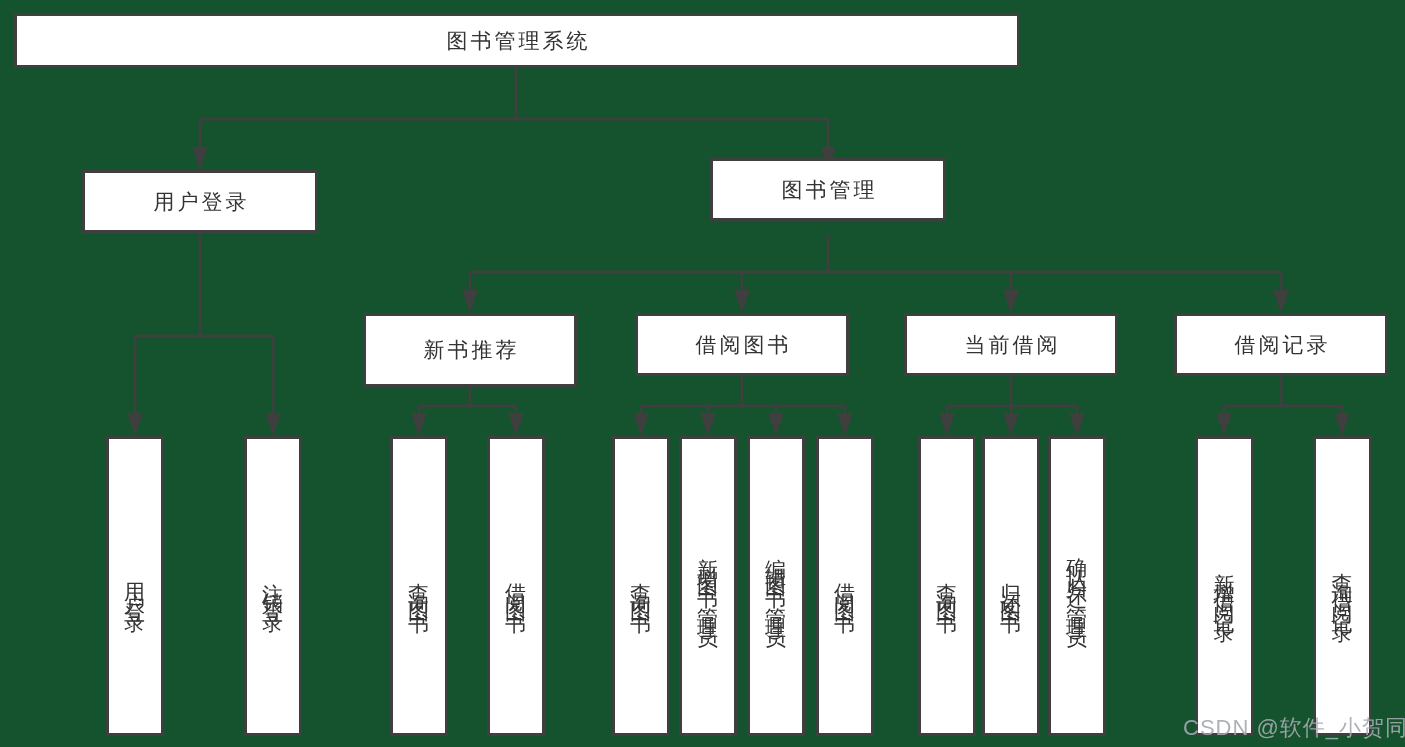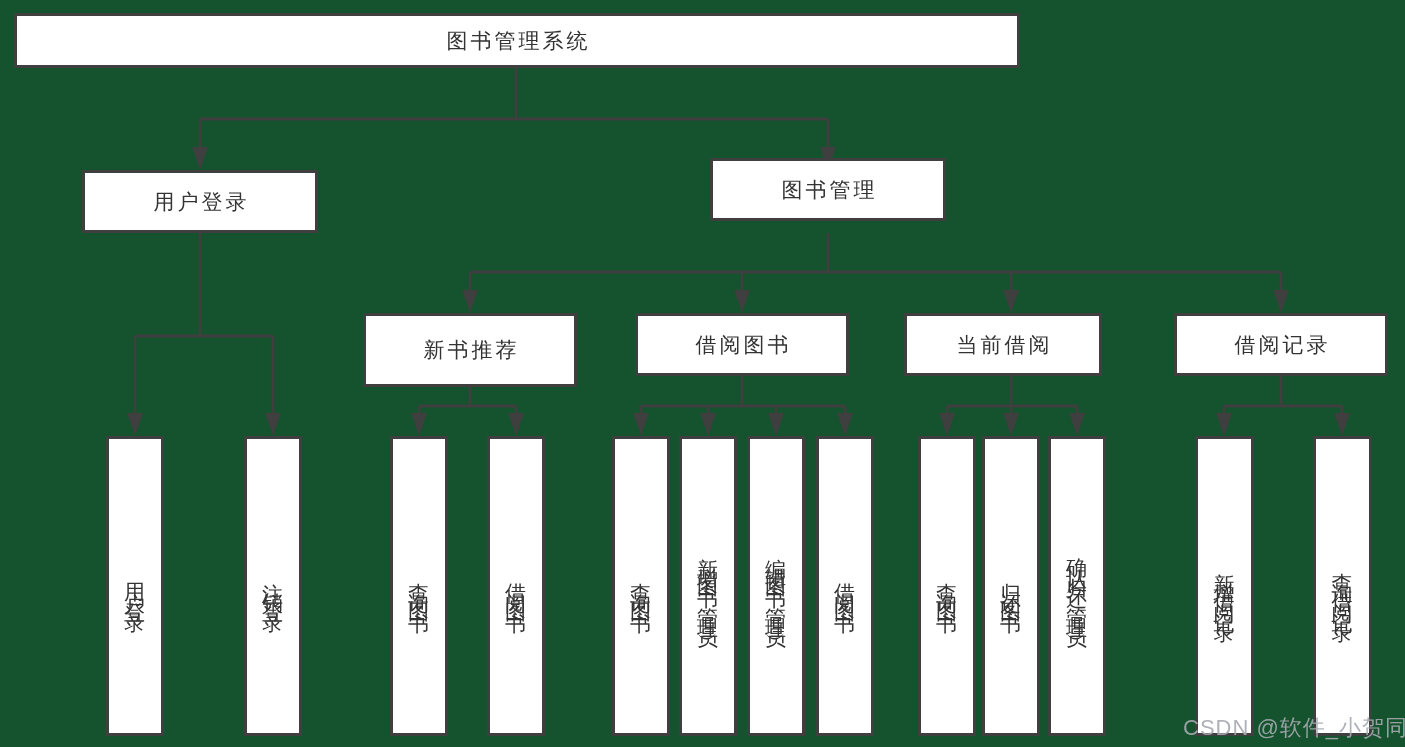--- a/index.html
+++ b/index.html
@@ -104,21 +104,21 @@
   <div class="node h" style="left:710px;top:158px;width:236px;height:63px">
     <span class="lbl">图书管理</span>
   </div>
 
   <div class="node h" style="left:363px;top:313px;width:214px;height:74px">
     <span class="lbl">新书推荐</span>
   </div>
   <div class="node h" style="left:635px;top:313px;width:214px;height:63px">
     <span class="lbl">借阅图书</span>
   </div>
-  <div class="node h" style="left:904px;top:313px;width:198px;height:63px">
+  <div class="node h" style="left:904px;top:313px;width:214px;height:63px">
     <span class="lbl">当前借阅</span>
   </div>
   <div class="node h" style="left:1174px;top:313px;width:214px;height:63px">
     <span class="lbl">借阅记录</span>
   </div>
 
   <div class="node v" style="left:106px;top:436px;width:58px;height:300px">
     <span class="lbl">用户登录</span>
   </div>
   <div class="node v" style="left:244px;top:436px;width:58px;height:300px">

